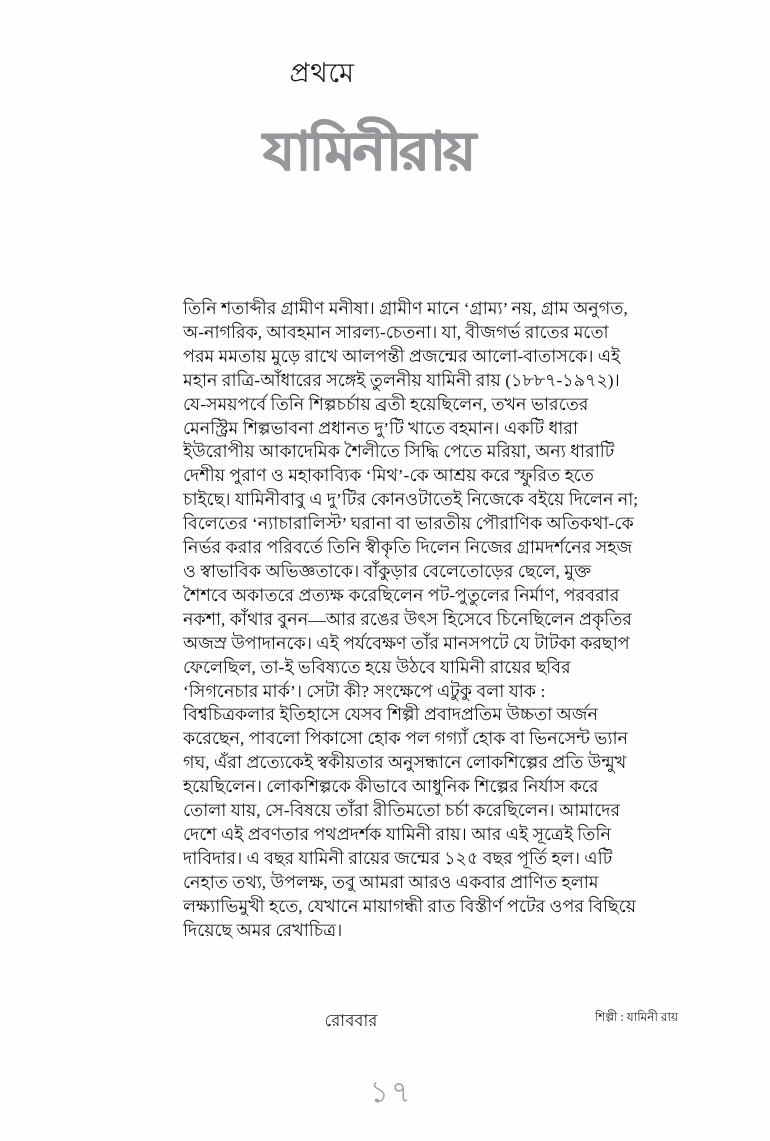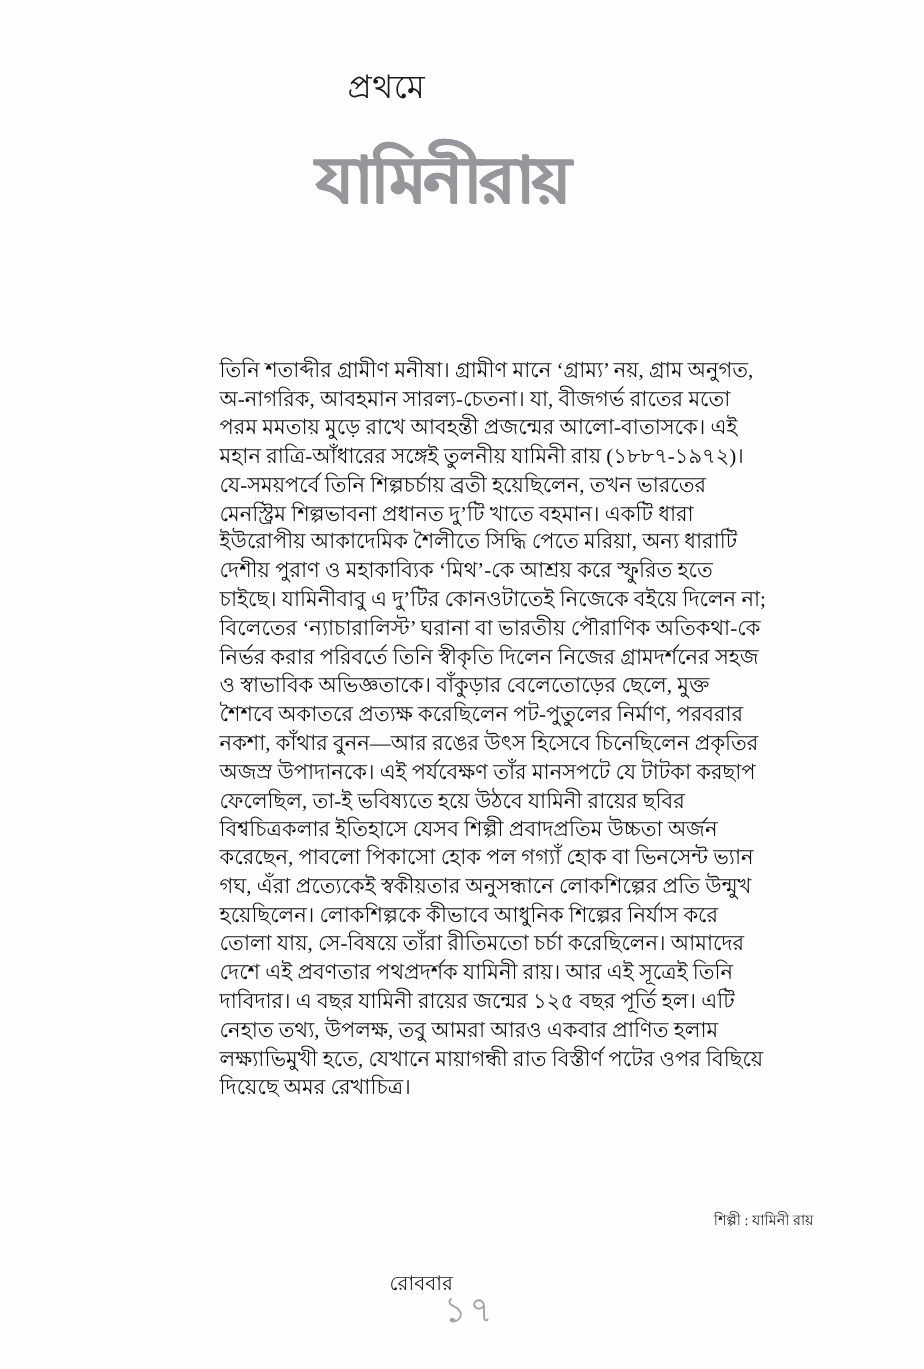--- a/index.html
+++ b/index.html
@@ -47,21 +47,21 @@
   }
   .article-body .line { white-space: nowrap; }
   .artist-credit {
     position: absolute;
     top: 1008px; right: 92px;
     font-size: 12px;
     color: #1a1a1a;
   }
   .magazine-name {
     position: absolute;
-    top: 1057px; left: 0; width: 702px;
+    top: 1008px; left: 0; width: 702px;
     text-align: center;
     font-size: 16.5px;
     color: #1a1a1a;
   }
   .page-number {
     position: absolute;
     top: 1068px; left: 0; width: 762px;
     text-align: center;
     font-size: 30px;
     color: #a3a3a7;
@@ -74,34 +74,35 @@
 
 <div class="page">
 
   <div class="kicker">প্রথমে</div>
 
   <div class="big-title">যামিনীরায়</div>
 
   <div class="article-body">
       <div class="line">তিনি শতাব্দীর গ্রামীণ মনীষা। গ্রামীণ মানে ‘গ্রাম্য’ নয়, গ্রাম অনুগত,</div>
       <div class="line">অ-নাগরিক, আবহমান সারল্য-চেতনা। যা, বীজগর্ভ রাতের মতো</div>
-      <div class="line">পরম মমতায় মুড়ে রাখে আবহম্তী প্রজন্মের আলো-বাতাসকে। এই</div>
+      <div class="line">পরম মমতায় মুড়ে রাখে আলপন্তী প্রজন্মের আলো-বাতাসকে। এই</div>
       <div class="line">মহান রাত্রি-আঁধারের সঙ্গেই তুলনীয় যামিনী রায় (১৮৮৭-১৯৭২)।</div>
       <div class="line">যে-সময়পর্বে তিনি শিল্পচর্চায় ব্রতী হয়েছিলেন, তখন ভারতের</div>
       <div class="line">মেনস্ট্রিম শিল্পভাবনা প্রধানত দু’টি খাতে বহমান। একটি ধারা</div>
       <div class="line">ইউরোপীয় আকাদেমিক শৈলীতে সিদ্ধি পেতে মরিয়া, অন্য ধারাটি</div>
       <div class="line">দেশীয় পুরাণ ও মহাকাব্যিক ‘মিথ’-কে আশ্রয় করে স্ফুরিত হতে</div>
       <div class="line">চাইছে। যামিনীবাবু এ দু’টির কোনওটাতেই নিজেকে বইয়ে দিলেন না;</div>
       <div class="line">বিলেতের ‘ন্যাচারালিস্ট’ ঘরানা বা ভারতীয় পৌরাণিক অতিকথা-কে</div>
       <div class="line">নির্ভর করার পরিবর্তে তিনি স্বীকৃতি দিলেন নিজের গ্রামদর্শনের সহজ</div>
       <div class="line">ও স্বাভাবিক অভিজ্ঞতাকে। বাঁকুড়ার বেলেতোড়ের ছেলে, মুক্ত</div>
       <div class="line">শৈশবে অকাতরে প্রত্যক্ষ করেছিলেন পট-পুতুলের নির্মাণ, পরবরার</div>
       <div class="line">নকশা, কাঁথার বুনন—আর রঙের উৎস হিসেবে চিনেছিলেন প্রকৃতির</div>
       <div class="line">অজস্র উপাদানকে। এই পর্যবেক্ষণ তাঁর মানসপটে যে টাটকা করছাপ</div>
       <div class="line">ফেলেছিল, তা-ই ভবিষ্যতে হয়ে উঠবে যামিনী রায়ের ছবির</div>
+      <div class="line">‘সিগনেচার মার্ক’। সেটা কী? সংক্ষেপে এটুকু বলা যাক :</div>
       <div class="line">বিশ্বচিত্রকলার ইতিহাসে যেসব শিল্পী প্রবাদপ্রতিম উচ্চতা অর্জন</div>
       <div class="line">করেছেন, পাবলো পিকাসো হোক পল গগ্যাঁ হোক বা ভিনসেন্ট ভ্যান</div>
       <div class="line">গঘ, এঁরা প্রত্যেকেই স্বকীয়তার অনুসন্ধানে লোকশিল্পের প্রতি উন্মুখ</div>
       <div class="line">হয়েছিলেন। লোকশিল্পকে কীভাবে আধুনিক শিল্পের নির্যাস করে</div>
       <div class="line">তোলা যায়, সে-বিষয়ে তাঁরা রীতিমতো চর্চা করেছিলেন। আমাদের</div>
       <div class="line">দেশে এই প্রবণতার পথপ্রদর্শক যামিনী রায়। আর এই সূত্রেই তিনি</div>
       <div class="line">দাবিদার। এ বছর যামিনী রায়ের জন্মের ১২৫ বছর পূর্তি হল। এটি</div>
       <div class="line">নেহাত তথ্য, উপলক্ষ, তবু আমরা আরও একবার প্রাণিত হলাম</div>
       <div class="line">লক্ষ্যাভিমুখী হতে, যেখানে মায়াগন্ধী রাত বিস্তীর্ণ পটের ওপর বিছিয়ে</div>
       <div class="line">দিয়েছে অমর রেখাচিত্র।</div>

